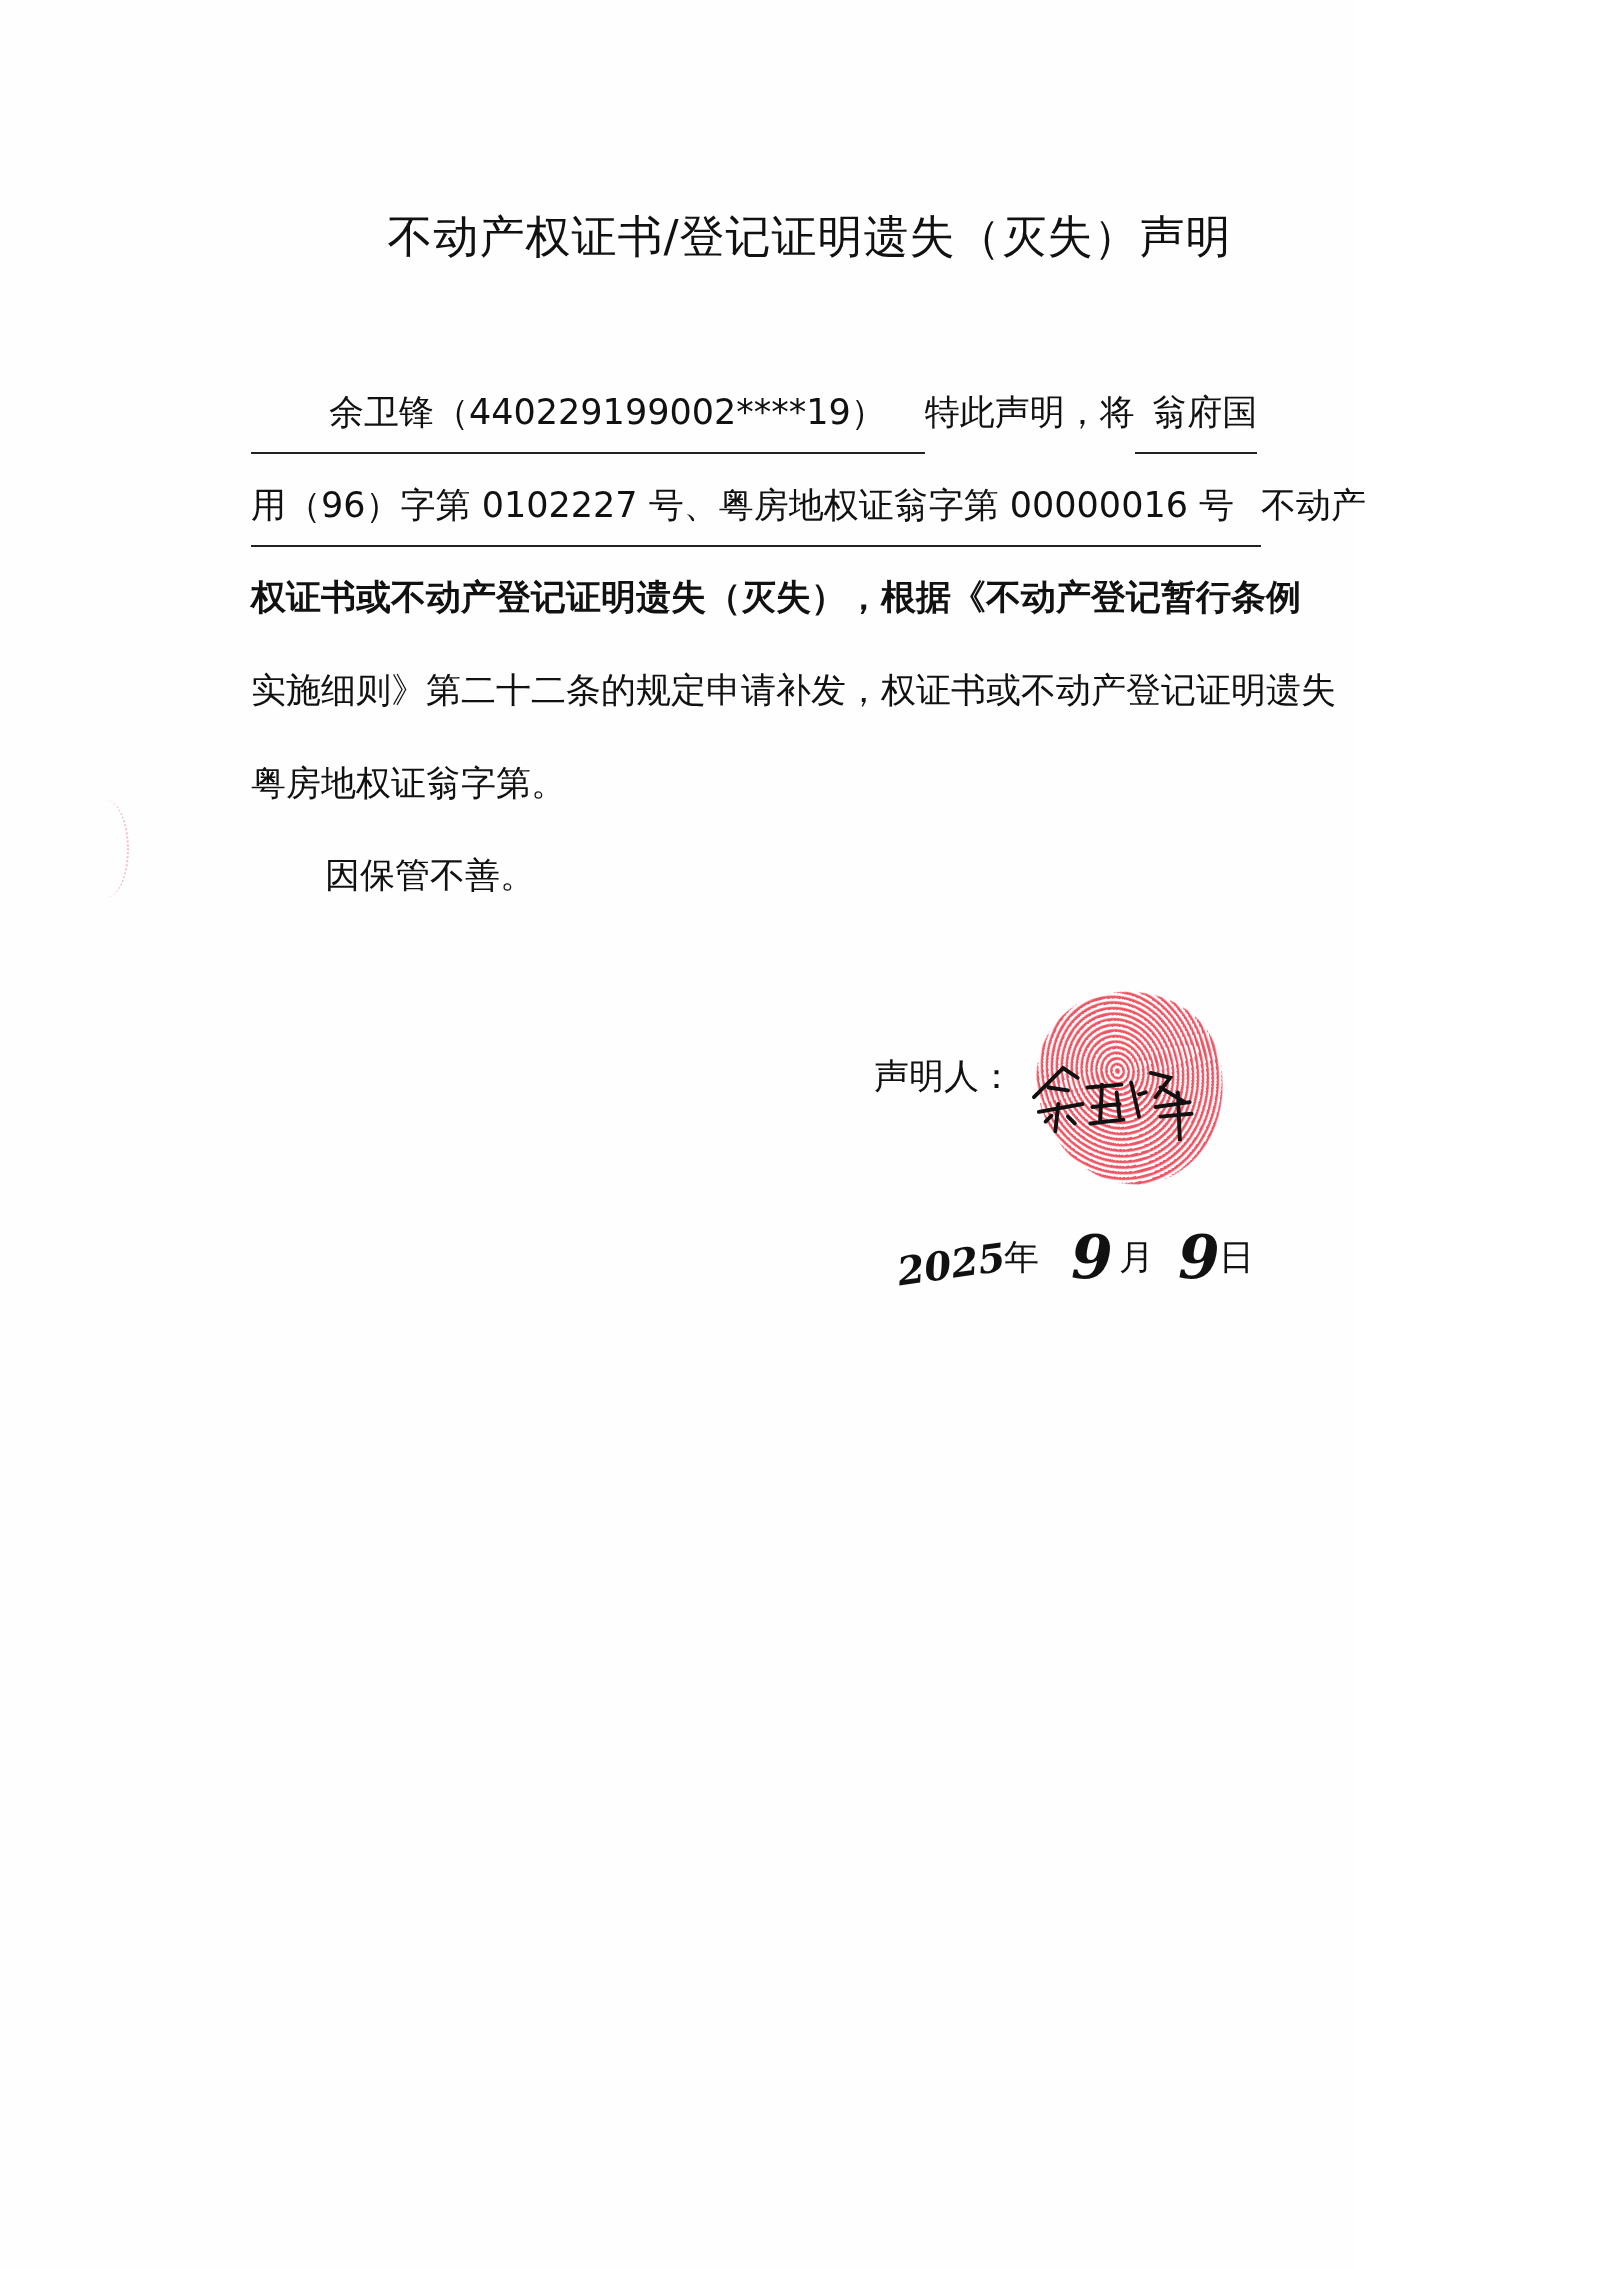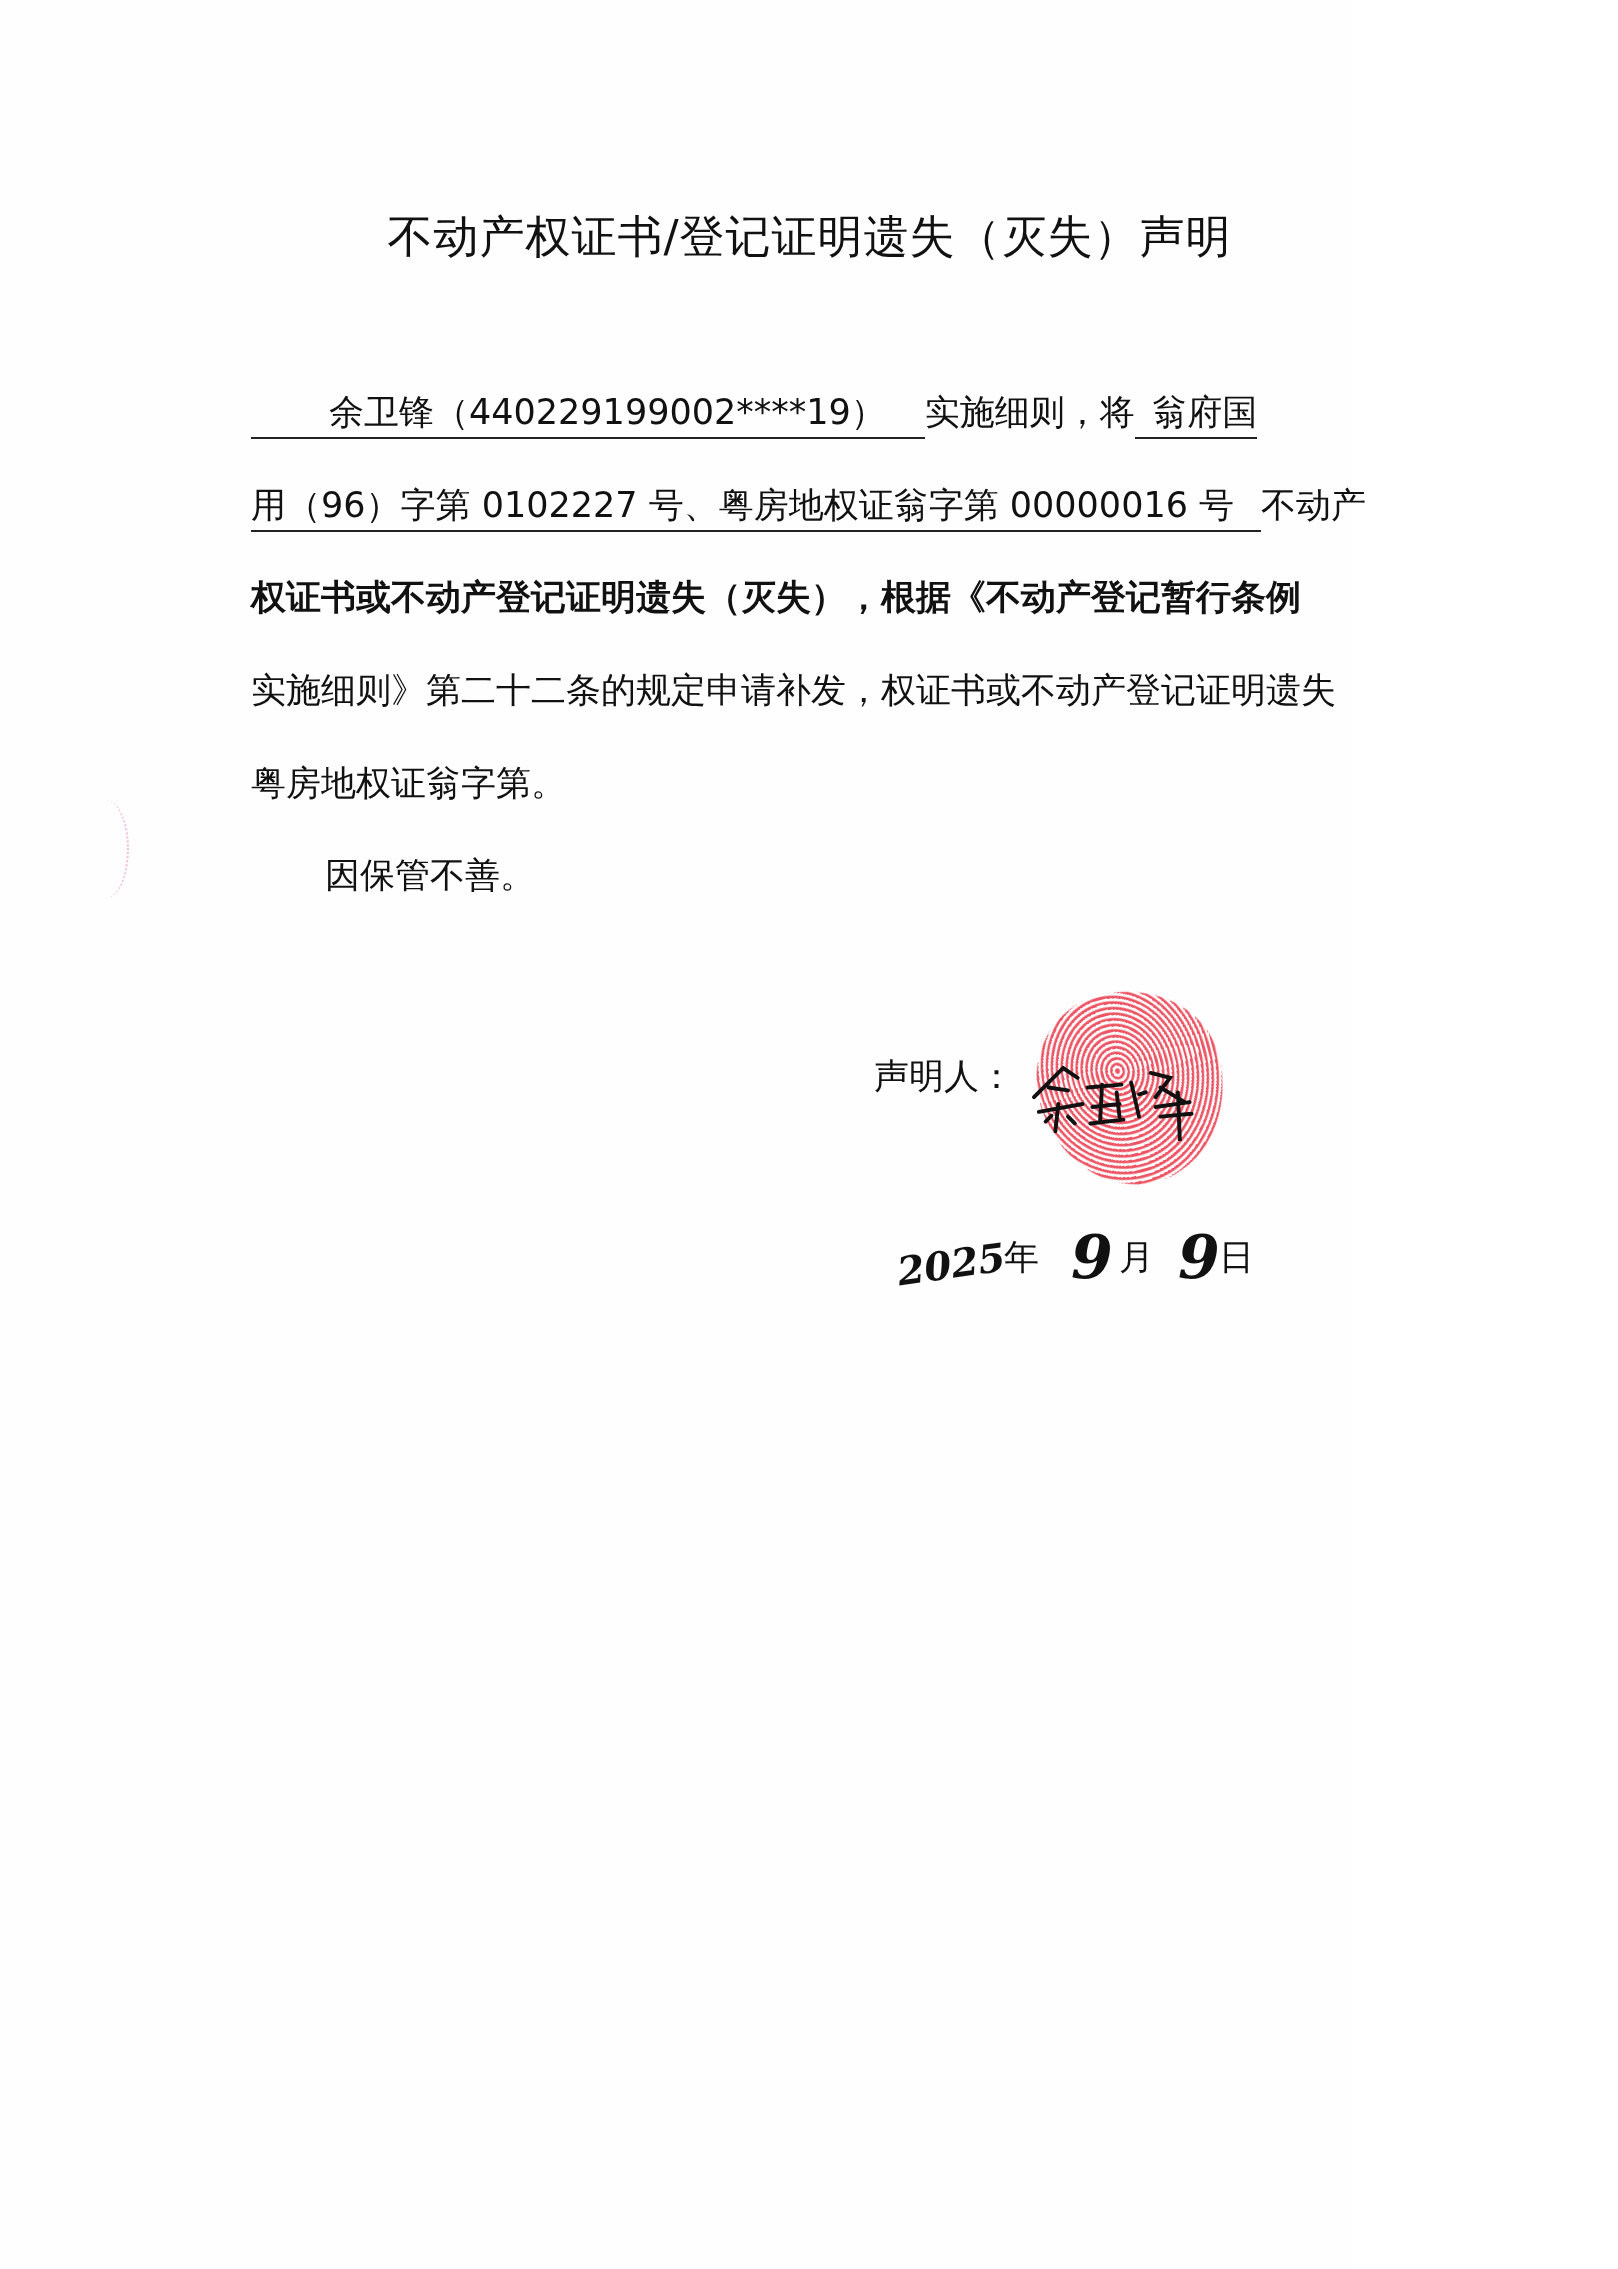--- a/index.html
+++ b/index.html
@@ -40,21 +40,21 @@
       font-size: 35px;
       font-family: "DejaVu Sans", "Liberation Sans", sans-serif;
       line-height: 93px;
       white-space: nowrap;
     }
     .line { position: absolute; left: 0; white-space: nowrap; }
     .u {
       display: inline-block;
       border-bottom: 2.9px solid #222;
       line-height: 39px;
-      padding-bottom: 5px;
+      padding-bottom: 20px;
     }
     .sig-label {
       position: absolute;
       left: 874px;
       top: 1053px;
       font-size: 35px;
       font-family: Liberation Serif, serif;
     }
     .fingerprint {
       position: absolute;
@@ -107,21 +107,21 @@
 <div class="page">
 
   <div class="smudge"></div>
 
   <div class="title">不动产权证书/登记证明遗失（灭失）声明</div>
 
   <div class="body-text" style="top:366px;">
     <div class="line" style="top:0;">
       <span class="u" style="padding-left:78px;padding-right:39px;">
         <span>余卫锋（440229199002****19）</span>
-      </span><span>实施细则，将</span><span class="u" style="padding-left:17.6px;">
+      </span><span>特此声明，将</span><span class="u" style="padding-left:17.6px;">
         <span>翁府国</span>
       </span>
     </div>
     <div class="line" style="top:93px;">
       <span class="u" style="padding-right:27px;">
         <span>用（96）字第 0102227 号、粤房地权证翁字第 00000016 号</span>
       </span><span>不动产</span>
     </div>
     <div class="line" style="top:185px;font-weight:bold;">权证书或不动产登记证明遗失（灭失），根据《不动产登记暂行条例</div>
     <div class="line" style="top:278px;">实施细则》第二十二条的规定申请补发，权证书或不动产登记证明遗失</div>

